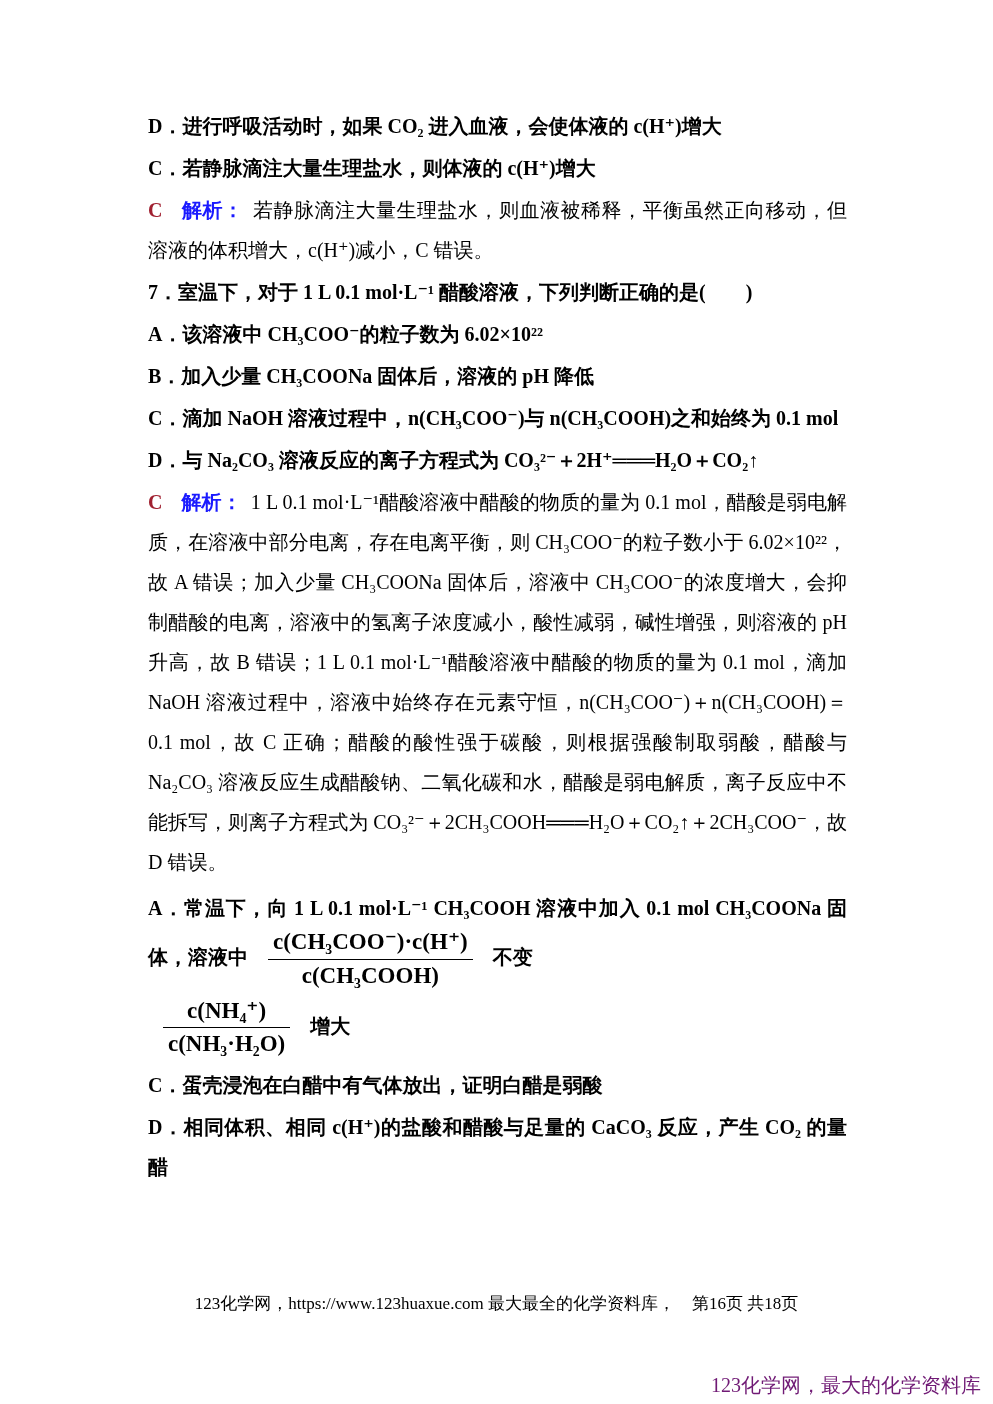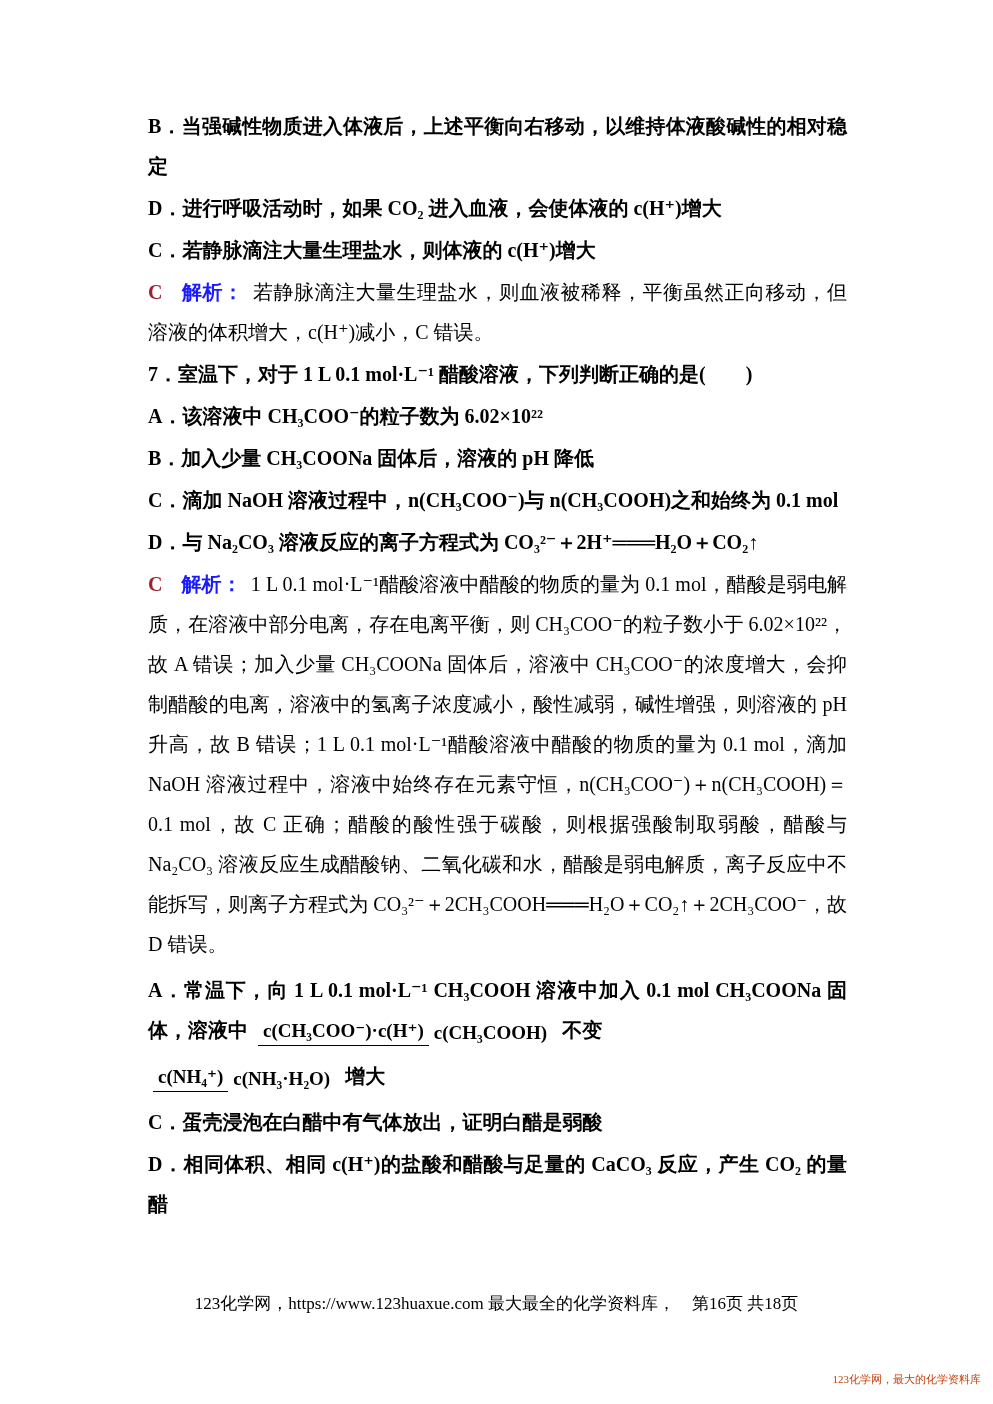--- a/index.html
+++ b/index.html
@@ -33,57 +33,56 @@
     margin-right: 14px;
   }
   .analysis .jiexi {
     color: #1a1aff;
     font-weight: bold;
     margin-right: 4px;
   }
   .frac-line { margin-top: 6px; margin-bottom: 6px; }
   .fraction {
     display: inline-flex;
-    flex-direction: row;
+    flex-direction: column;
     vertical-align: middle;
     text-align: center;
-    margin: 0 5px;
+    margin: 0 15px;
     line-height: 1.25;
-    font-size: 19px;
+    font-size: 23px;
   }
   .fraction .num {
     border-bottom: 1.4px solid #000;
     padding: 0 5px 2px 5px;
   }
   .fraction .den { padding: 2px 5px 0 5px; }
   .footer {
     position: absolute;
     left: 0;
     right: 0;
     top: 1292px;
     text-align: center;
     font-size: 17px;
     color: #000000;
   }
   .watermark {
     position: absolute;
     right: 12px;
     top: 1372px;
-    font-size: 11px;
-    color: #c2410c;
+    font-size: 20px;
+    color: #701a75;
     font-family: "Liberation Serif", "DejaVu Serif", serif;
   }
 </style>
 </head>
 <body>
 
 <div class="page">
   <div class="content">
 
-    <p class="line bold">B．当强碱性物质进入体液后，上述平衡向右移动，以维持体液酸碱性的相对稳定</p>
     <p class="line bold">D．进行呼吸活动时，如果 CO₂ 进入血液，会使体液的 c(H⁺)增大</p>
     <p class="line bold">C．若静脉滴注大量生理盐水，则体液的 c(H⁺)增大</p>
 
     <p class="line analysis">
       <span class="ans">C</span>
       <span class="jiexi">解析：</span>
       <span class="atext">若静脉滴注大量生理盐水，则血液被稀释，平衡虽然正向移动，但溶液的体积增大，c(H⁺)减小，C 错误。</span>
     </p>
 
     <p class="line bold">7．室温下，对于 1 L 0.1 mol·L⁻¹ 醋酸溶液，下列判断正确的是(　　)</p>

